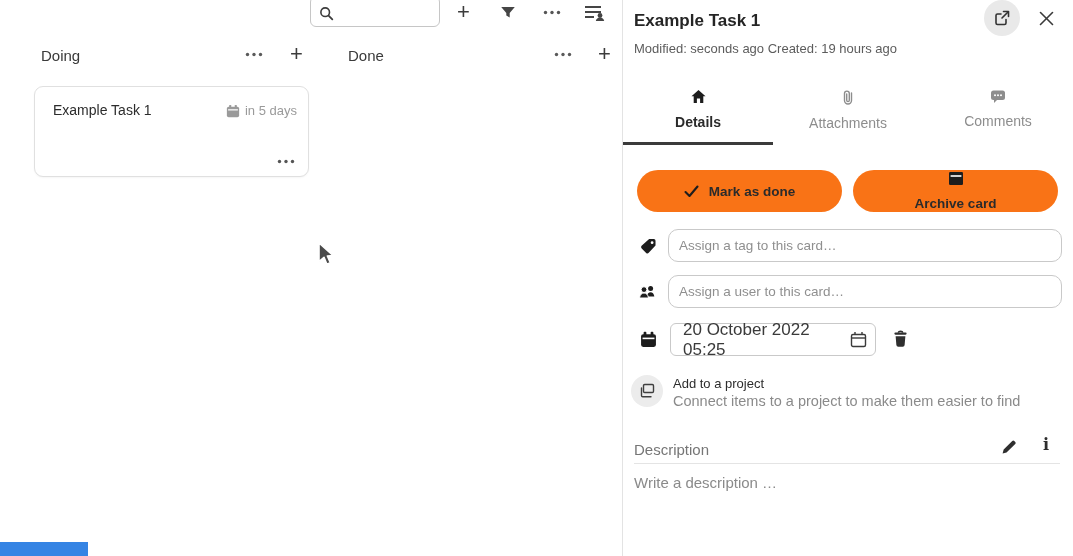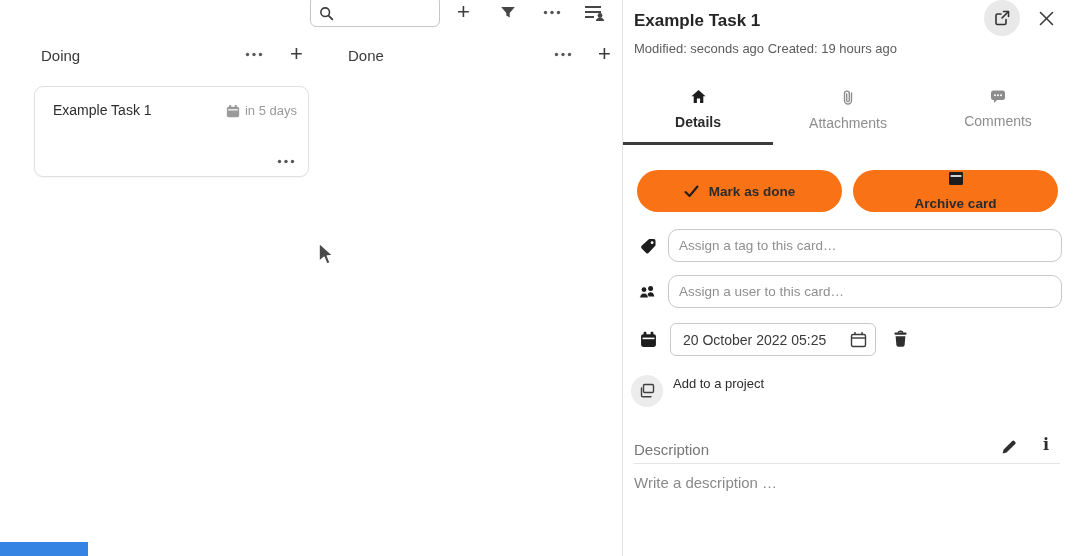--- a/index.html
+++ b/index.html
@@ -52,21 +52,21 @@
   .row-ic { color:#1d1d1d; }
   .entry { border:1px solid #c9c9c9; border-radius:10px; background:#fff; height:33px;
     font-size:13.5px; color:#3a3a3a; font-family:"Liberation Sans", sans-serif;
     padding:0 10px; outline:none; }
   .entry::placeholder { color:#8f8f8f; opacity:1; }
   .tag-input  { left:668px; top:229px; width:394px; }
   .user-input { left:668px; top:275px; width:394px; }
 
   .date-field { left:670px; top:323px; width:206px; height:33px; border:1px solid #c9c9c9;
     border-radius:6px; display:flex; align-items:center; padding:0 8px 0 12px; }
-  .date-text { font-size:14px; color:#3a3a3a; flex:1; }
+  .date-text { font-size:17px; color:#3a3a3a; flex:1; }
 
   .proj-circle { left:631px; top:375px; width:32px; height:32px; border-radius:50%;
     background:#ececec; display:flex; align-items:center; justify-content:center;
     color:#3f3f3f; cursor:pointer; }
   .proj-title { left:673px; top:376px; font-size:13px; color:#2c2c2c; }
   .proj-sub { left:673px; top:393px; font-size:14.5px; color:#8a8a8a; }
 
   .desc-label { left:634px; top:441px; font-size:15px; color:#767676; }
   .desc-rule { left:634px; top:463px; width:426px; height:1px; background:#e4e4e4; }
   .desc-placeholder { left:634px; top:474px; font-size:15px; color:#8a8a8a; }
@@ -279,20 +279,21 @@
 
   <div class="abs proj-circle">
     <span style="display:flex;">
       <svg width="16" height="16" viewBox="0 0 16 16">
         <rect x="4.5" y="1.5" width="10" height="8" rx="1.2" fill="none" stroke="currentColor" stroke-width="1.4"></rect>
         <path d="M2.5 5 v7.5 a1.2 1.2 0 0 0 1.2 1.2 H12" fill="none" stroke="currentColor" stroke-width="1.4" stroke-linecap="round"></path>
       </svg>
     </span>
   </div>
   <div class="abs proj-title">Add to a project</div>
+  <div class="abs proj-sub">Connect items to a project to make them easier to find</div>
 
   <div class="abs desc-label">Description</div>
   <div class="abs" style="left:1001px;top:438px;cursor:pointer;color:#2f2f2f;">
     <svg width="17" height="17" viewBox="0 0 16 16">
       <path d="M1.5 14.5 l1-3.6 L10.6 2.8 a1.3 1.3 0 0 1 1.9 0 l.9 .9 a1.3 1.3 0 0 1 0 1.9 L5.2 13.6 Z" fill="currentColor"></path>
     </svg>
   </div>
   <div class="abs info-ic" style="left:1043px;top:437px;cursor:pointer;">i</div>
   <div class="abs desc-rule"></div>
   <div class="abs desc-placeholder">Write a description …</div>

